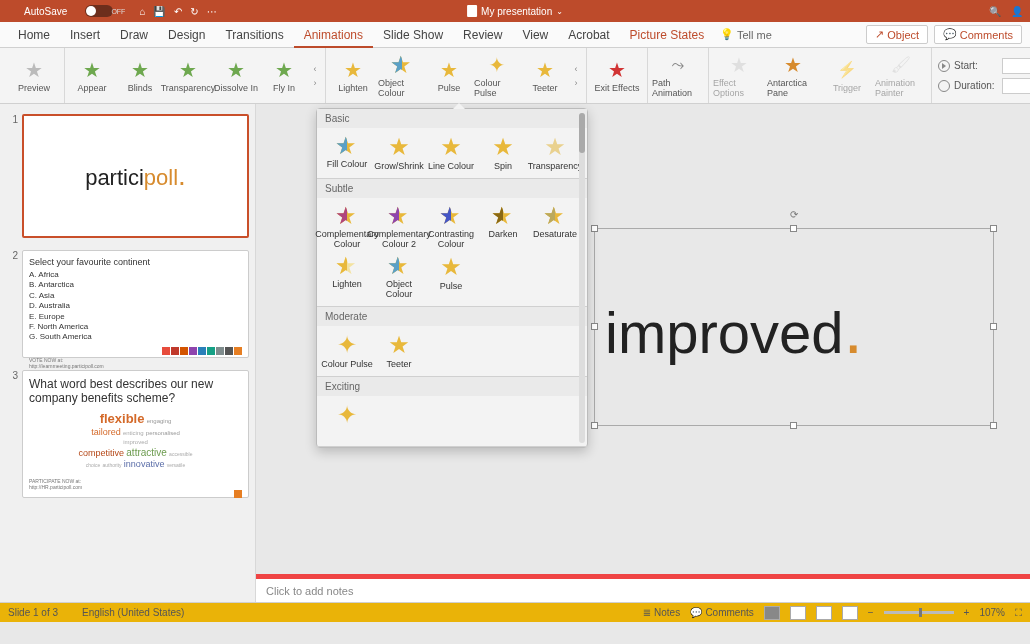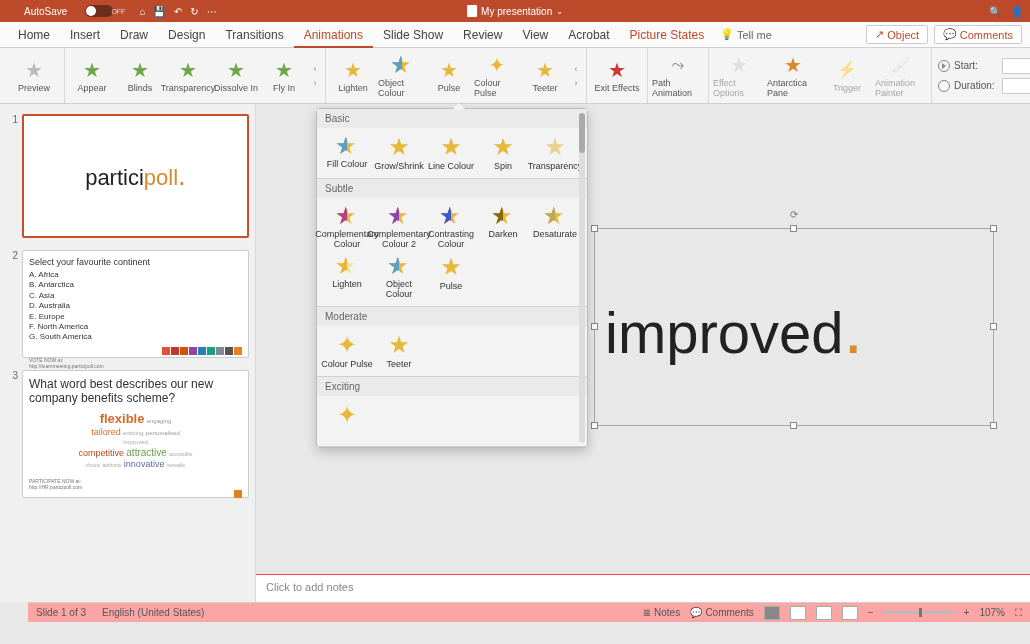--- a/index.html
+++ b/index.html
@@ -71,35 +71,35 @@
 .canvas-area{flex:1;background:#e8e8e8;position:relative;display:flex;flex-direction:column;}
 .canvas-scroll{flex:1;position:relative;overflow:hidden;}
 .slide{position:absolute;left:338px;top:26px;width:400px;height:400px;background:transparent;}
 .imgbox{position:absolute;left:0px;top:98px;width:400px;height:198px;border:1px solid #aaa;}
 .imgbox .hnd{position:absolute;width:7px;height:7px;background:#fff;border:1px solid #888;}
 .hnd.tl{left:-4px;top:-4px;} .hnd.tr{right:-4px;top:-4px;} .hnd.bl{left:-4px;bottom:-4px;} .hnd.br{right:-4px;bottom:-4px;}
 .hnd.tm{left:50%;top:-4px;margin-left:-4px;} .hnd.bm{left:50%;bottom:-4px;margin-left:-4px;}
 .hnd.ml{left:-4px;top:50%;margin-top:-4px;} .hnd.mr{right:-4px;top:50%;margin-top:-4px;}
 .rot{position:absolute;left:50%;top:-20px;margin-left:-4px;font-size:10px;color:#777;}
 .biglogo{position:absolute;left:10px;top:60px;font-size:58px;font-weight:500;white-space:nowrap;}
-.notes{height:28px;background:#fff;border-top:1px solid #ef4444;padding:6px 10px;color:#888;font-size:11px;}
+.notes{height:28px;background:#fff;border-top:5px solid #ef4444;padding:6px 10px;color:#888;font-size:11px;}
 
 
 .dropdown{position:absolute;left:316px;top:108px;width:272px;background:#f3f3f3;border:1px solid #bbb;border-radius:4px;box-shadow:0 4px 12px rgba(0,0,0,.2);z-index:50;font-size:9px;}
 .dd-sec{border-bottom:1px solid #d0d0d0;}
 .dd-hdr{padding:4px 8px;color:#666;font-size:10px;background:#eaeaea;}
 .dd-grid{display:flex;flex-wrap:wrap;padding:4px;}
 .dd-item{width:52px;display:flex;flex-direction:column;align-items:center;gap:2px;margin:2px 0;cursor:pointer;text-align:center;line-height:1.1;}
 .dd-item .st{font-size:24px;}
 .dd-scroll{position:absolute;right:2px;top:4px;bottom:4px;width:6px;background:#ddd;border-radius:3px;}
 .dd-scroll::before{content:"";position:absolute;left:0;top:0;width:6px;height:40px;background:#aaa;border-radius:3px;}
 .small-arrow{position:absolute;left:136px;top:-6px;width:0;height:0;border-left:6px solid transparent;border-right:6px solid transparent;border-bottom:6px solid #f3f3f3;}
 
 
-.status{height:20px;background:#fca5a5;border-top:1px solid #d0d0d0;display:flex;align-items:center;padding:0 8px;font-size:10px;color:#555;gap:16px;margin-left:28px;}
+.status{height:20px;background:#eab308;border-top:1px solid #d0d0d0;display:flex;align-items:center;padding:0 8px;font-size:10px;color:#555;gap:24px;}
 .status .right{margin-left:auto;display:flex;align-items:center;gap:10px;}
 .zoom-track{width:70px;height:3px;background:#bbb;position:relative;}
 .zoom-track::before{content:"";position:absolute;left:50%;top:-3px;width:3px;height:9px;background:#777;}
 .viewbtn{width:16px;height:14px;border:1px solid #aaa;background:#fff;cursor:pointer;}
 .viewbtn.active{background:#888;}
 
 
 .half{position:relative;display:inline-block;width:24px;height:24px;}
 .half .l,.half .r{position:absolute;top:0;font-size:24px;line-height:1;}
 .half .l{left:0;width:12px;overflow:hidden;}

